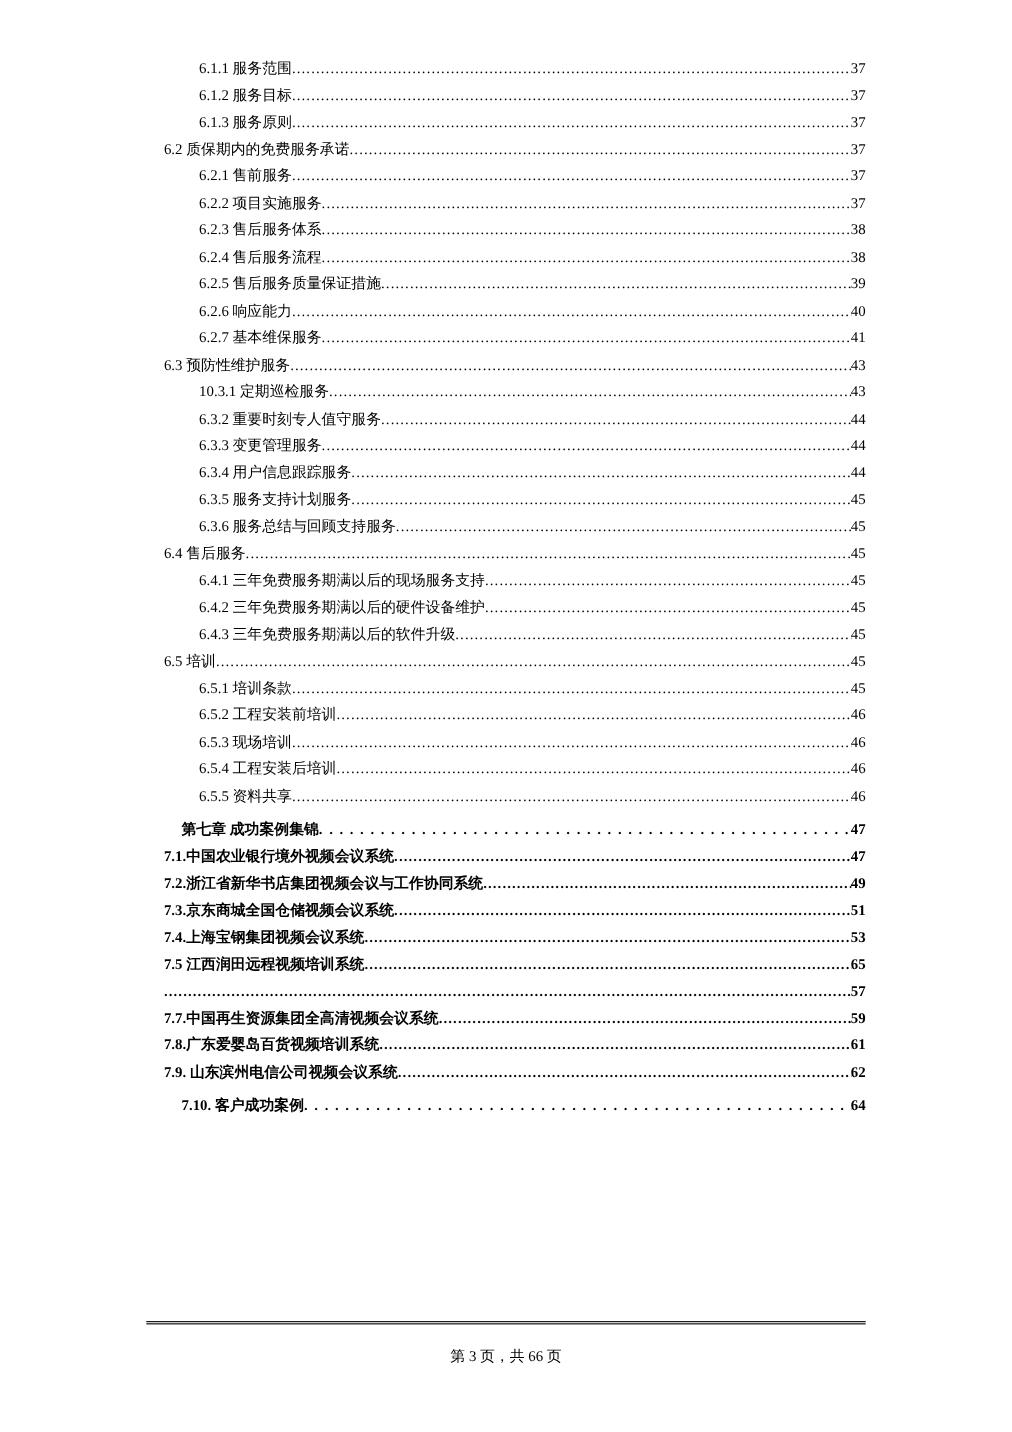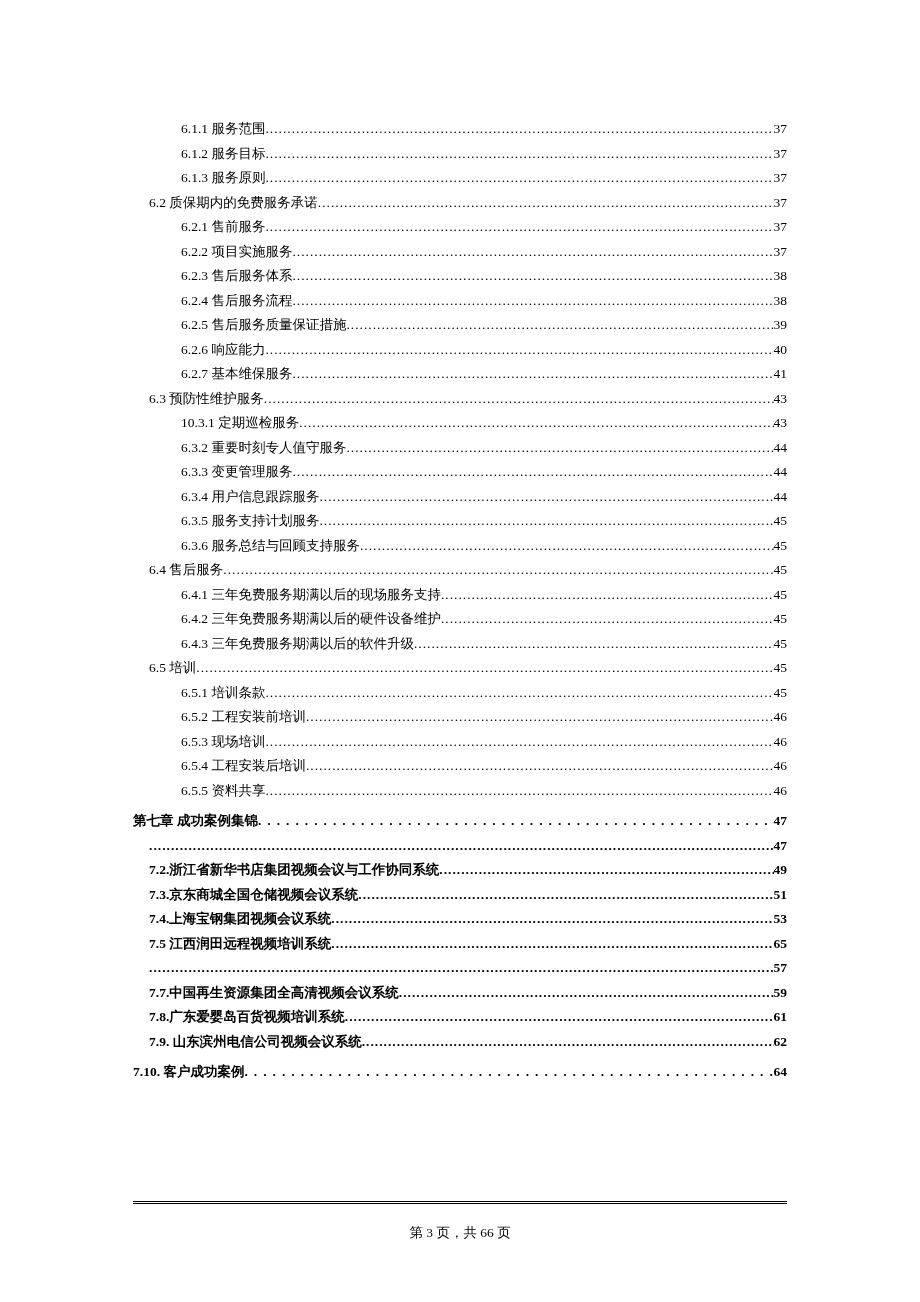--- a/index.html
+++ b/index.html
@@ -5,21 +5,21 @@
   * { margin: 0; padding: 0; box-sizing: border-box; }
   body {
     background: #fff;
     width: 920px;
     height: 1302px;
     font-family: "SimSun", "宋体", serif;
     color: #000;
     position: relative;
   }
   .page {
-    padding: 117px 133px 0 133px;
+    padding: 50px 133px 0 133px;
     font-family: Liberation Serif, serif;
   }
   .toc-line {
     display: flex;
     align-items: baseline;
     font-size: 13.5px;
     line-height: 24.5px;
     white-space: nowrap;
   }
   .toc-label { flex: 0 0 auto; }
@@ -29,20 +29,21 @@
     letter-spacing: 1px;
     color: #000;
   }
   .toc-page { flex: 0 0 auto; text-align: right; }
   .indent-1 { padding-left: 16px; }
   .indent-2 { padding-left: 48px; }
   .bold { font-weight: bold; }
   .chapter {
     font-weight: bold;
     margin-top: 6px;
+    margin-left: 32px;
   }
   .chapter .toc-dots { letter-spacing: 6px; }
   .footer-rule {
     position: absolute;
     left: 133px;
     right: 133px;
     bottom: 98px;
     border-top: 3px double #000;
   }
   .footer {
@@ -197,20 +198,21 @@
         <span class="toc-label">6.5.5 资料共享 </span>
         <span class="toc-dots">............................................................................................................................................................................................................................................................................................................</span>
         <span class="toc-page">46</span>
       </div>
       <div class="toc-line indent-0 bold chapter">
         <span class="toc-label">第七章 成功案例集锦 </span>
         <span class="toc-dots">............................................................................................................................................................................................................................................................................................................</span>
         <span class="toc-page"> 47</span>
       </div>
       <div class="toc-line indent-1 bold">
+        <span class="toc-label">7.1.中国农业银行境外视频会议系统 </span>
         <span class="toc-dots">............................................................................................................................................................................................................................................................................................................</span>
         <span class="toc-page">47</span>
       </div>
       <div class="toc-line indent-1 bold">
         <span class="toc-label">7.2.浙江省新华书店集团视频会议与工作协同系统 </span>
         <span class="toc-dots">............................................................................................................................................................................................................................................................................................................</span>
         <span class="toc-page">49</span>
       </div>
       <div class="toc-line indent-1 bold">
         <span class="toc-label">7.3.京东商城全国仓储视频会议系统 </span>

